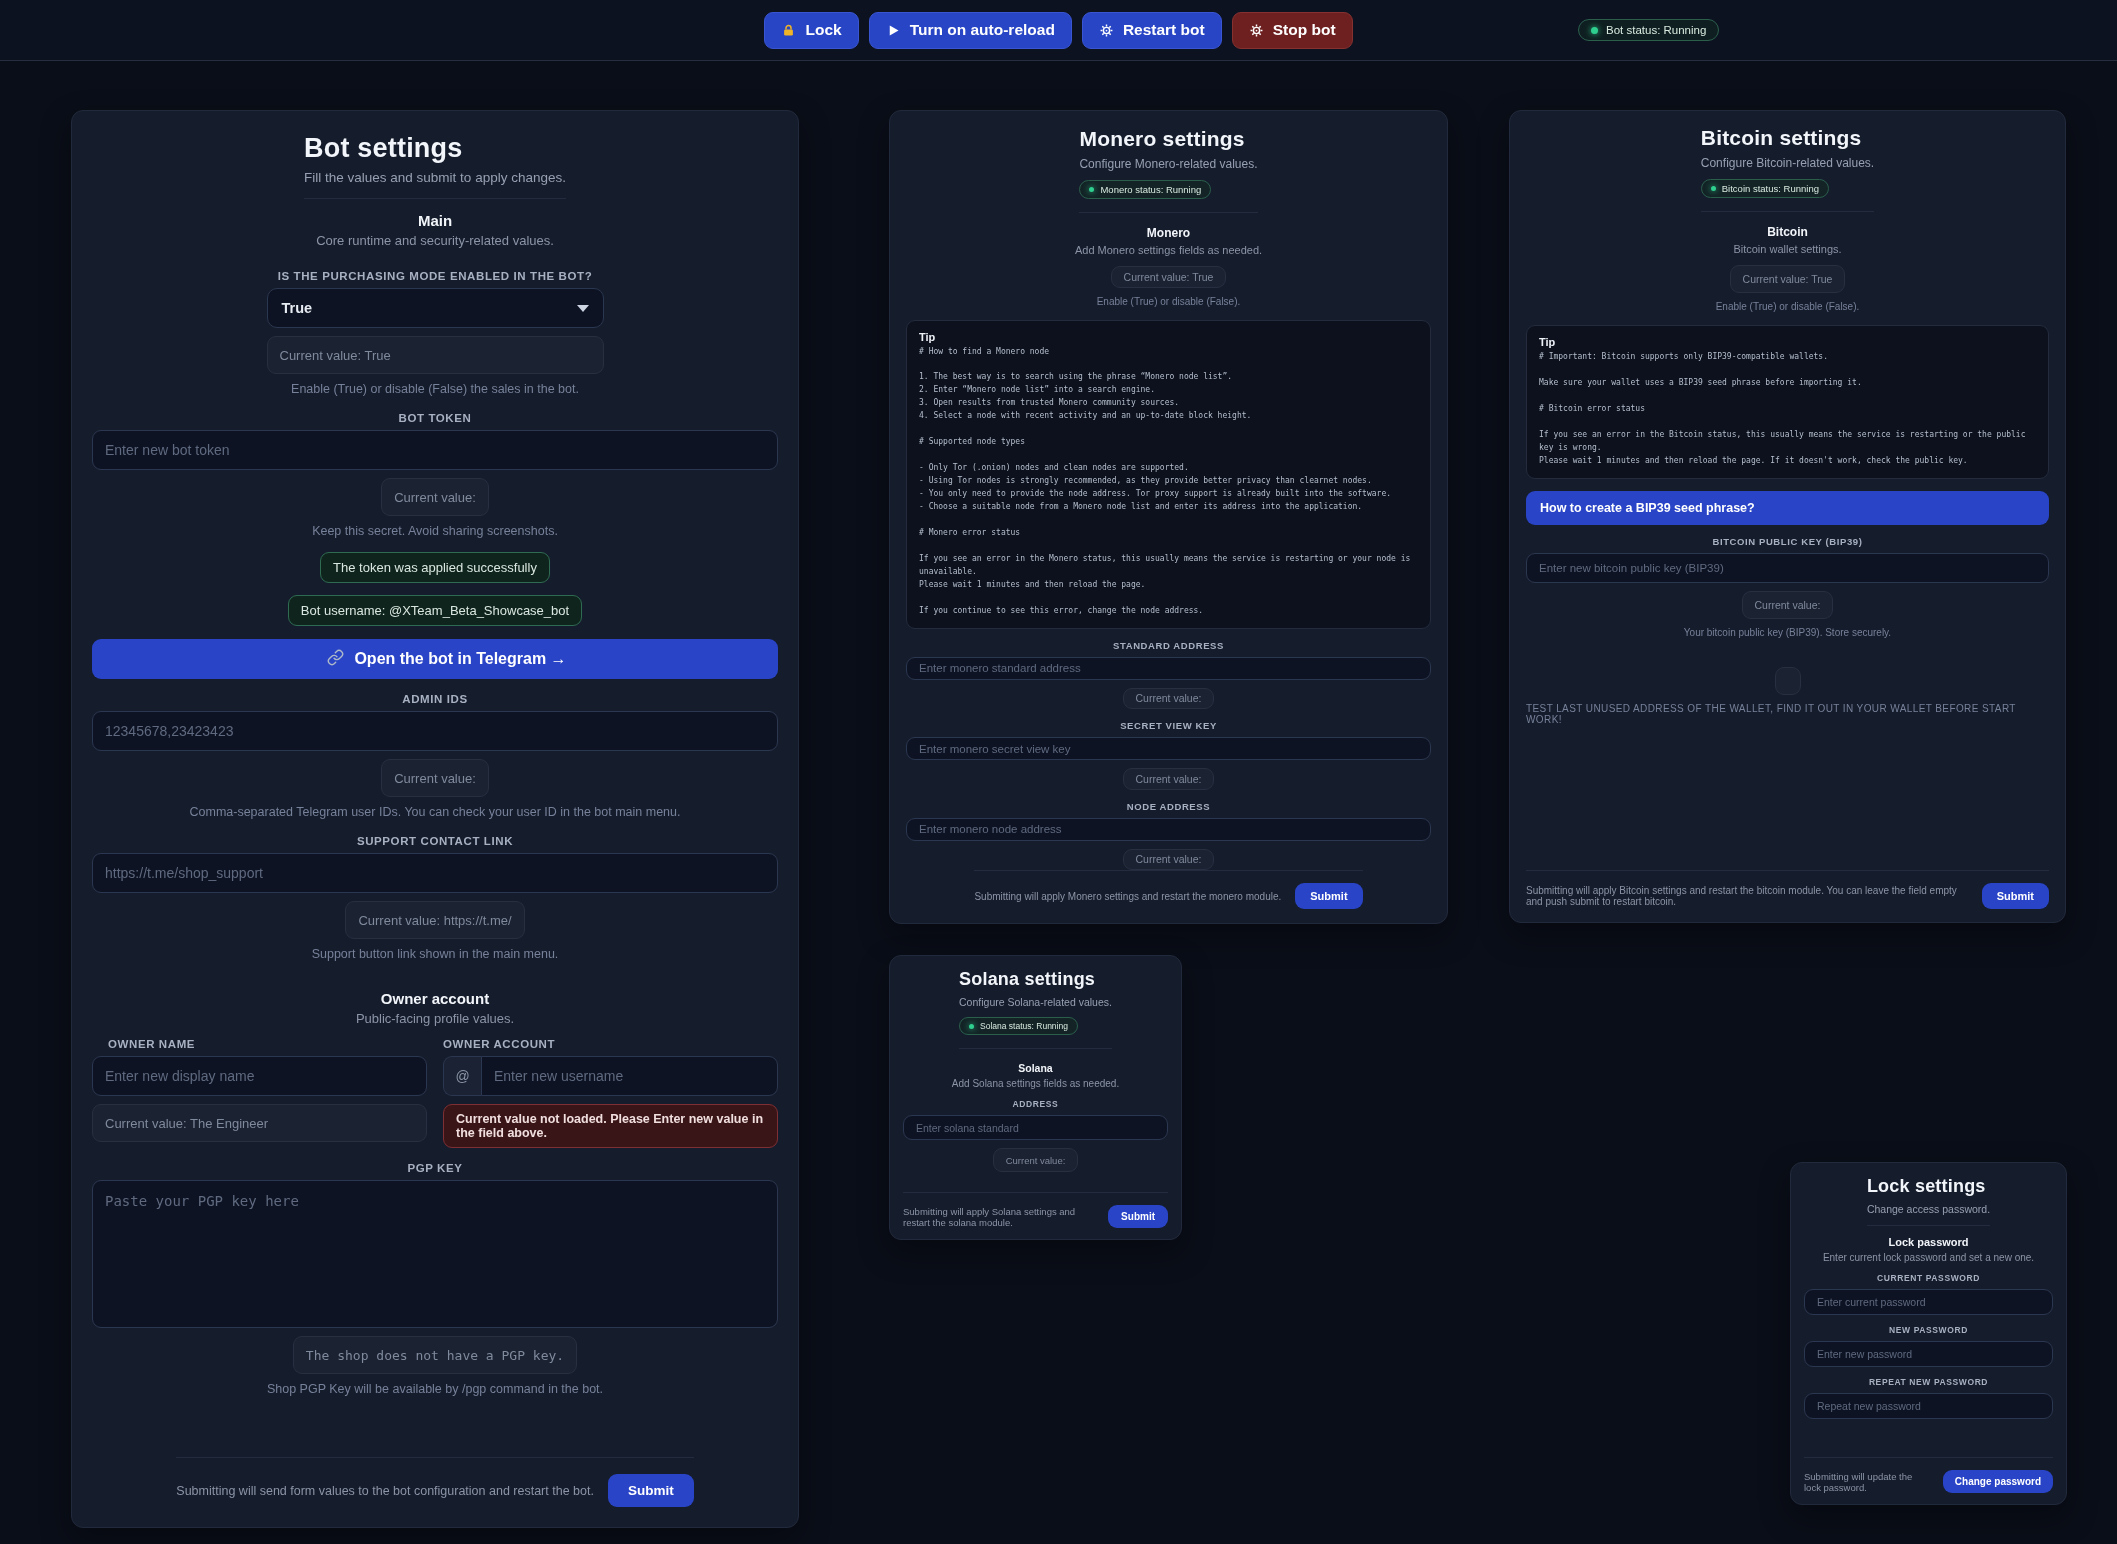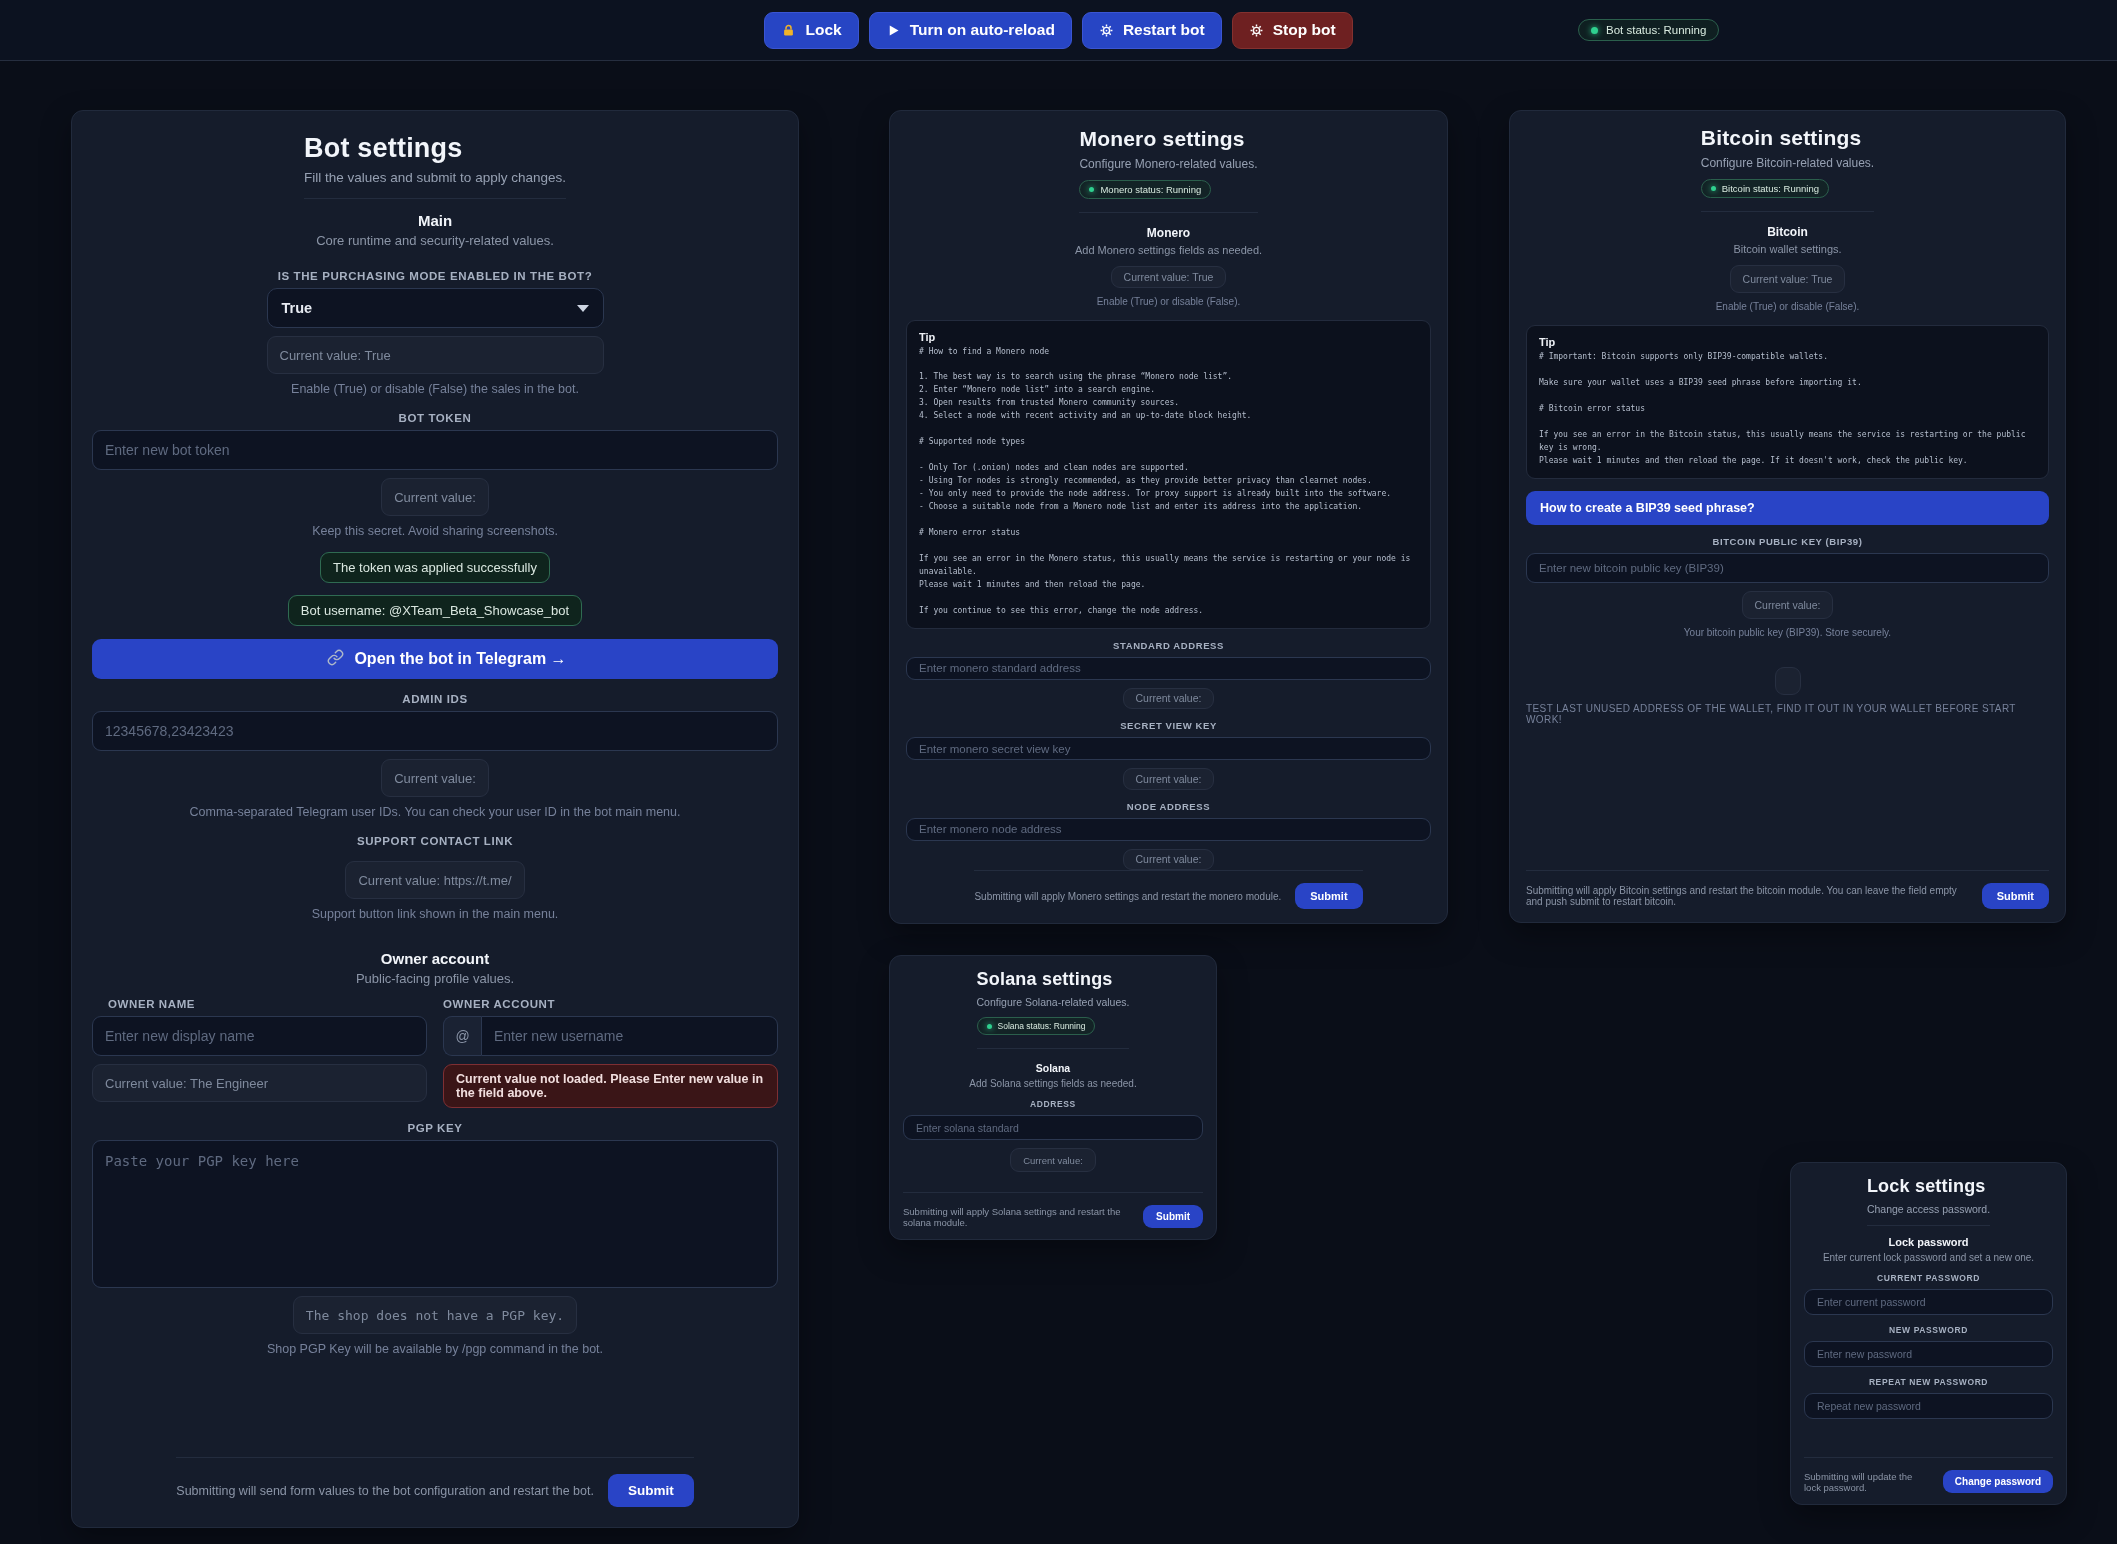--- a/index.html
+++ b/index.html
@@ -46,21 +46,21 @@
               --fs-input:14px; --h-input:40px; --h-ro:38px; --fs-help:12.5px; --fs-badge:11px; --m-label:14px; }
   .card--md { --fs-title:21px; --fs-sub:12px; --fs-h:12px; --fs-desc:11px; --fs-label:9.5px;
               --fs-input:11.5px; --h-input:30px; --h-ro:28px; --fs-help:10px; --fs-badge:9.5px; --m-label:11px; }
   .card--sm { --fs-title:18px; --fs-sub:10.5px; --fs-h:10.5px; --fs-desc:10px; --fs-label:8.5px;
               --fs-input:10.5px; --h-input:25px; --h-ro:24px; --fs-help:9.5px; --fs-badge:8.5px; --m-label:9px; }
   .card--xs { --fs-title:18px; --fs-sub:10.5px; --fs-h:11px; --fs-desc:10px; --fs-label:8.5px;
               --fs-input:10.5px; --h-input:26px; --h-ro:26px; --fs-help:9.5px; --fs-badge:9px; --m-label:10px; }
 
   #card-bot     { left: 71px;   top: 110px;  width: 728px; height: 1418px; padding: 22px 20px 20px; }
   #card-monero  { left: 889px;  top: 110px;  width: 559px; height: 814px;  padding: 16px 16px 14px; }
-  #card-solana  { left: 889px;  top: 955px;  width: 328px; height: 285px;  padding: 13px 13px 11px; }
+  #card-solana  { left: 889px;  top: 955px;  width: 293px; height: 285px;  padding: 13px 13px 11px; }
   #card-bitcoin { left: 1509px; top: 110px;  width: 557px; height: 813px;  padding: 15px 16px 13px; }
   #card-lock    { left: 1790px; top: 1162px; width: 277px; height: 343px;  padding: 13px 13px 11px; }
 
   .card-head { padding-bottom: 13px; border-bottom: 1px solid #232c3e; margin-bottom: 13px; }
   .card-title { font-size: var(--fs-title); font-weight: 700; letter-spacing: .2px; color: #f2f5fa; }
   .card-sub { color: #96a0b2; font-size: var(--fs-sub); margin-top: 6px; }
   .badge {
     display: inline-flex; align-items: center; gap: 6px; margin-top: 9px;
     padding: 3px 9px; border: 1px solid #2b5f4c; border-radius: 999px;
     background: rgba(19,42,34,.55); color: #d8eadf; font-size: var(--fs-badge);
@@ -226,20 +226,21 @@
     </span>
     <span>Open the bot in Telegram →</span>
   </button>
 
   <label class="f-label">ADMIN IDS</label>
   <input class="input" type="text" placeholder="12345678,23423423" style="">
   <div class="readonly">Current value:</div>
   <div class="help">Comma-separated Telegram user IDs. You can check your user ID in the bot main menu.</div>
 
   <label class="f-label">SUPPORT CONTACT LINK</label>
+  <input class="input" type="text" placeholder="https://t.me/shop_support" style="">
   <div class="readonly">Current value: https://t.me/</div>
   <div class="help">Support button link shown in the main menu.</div>
 
   <hr class="mini-div">
 
   <div class="sec-h" style="margin-top:8px;">Owner account</div>
   <div class="sec-d">Public-facing profile values.</div>
 
   <div class="grid2">
     <div>

